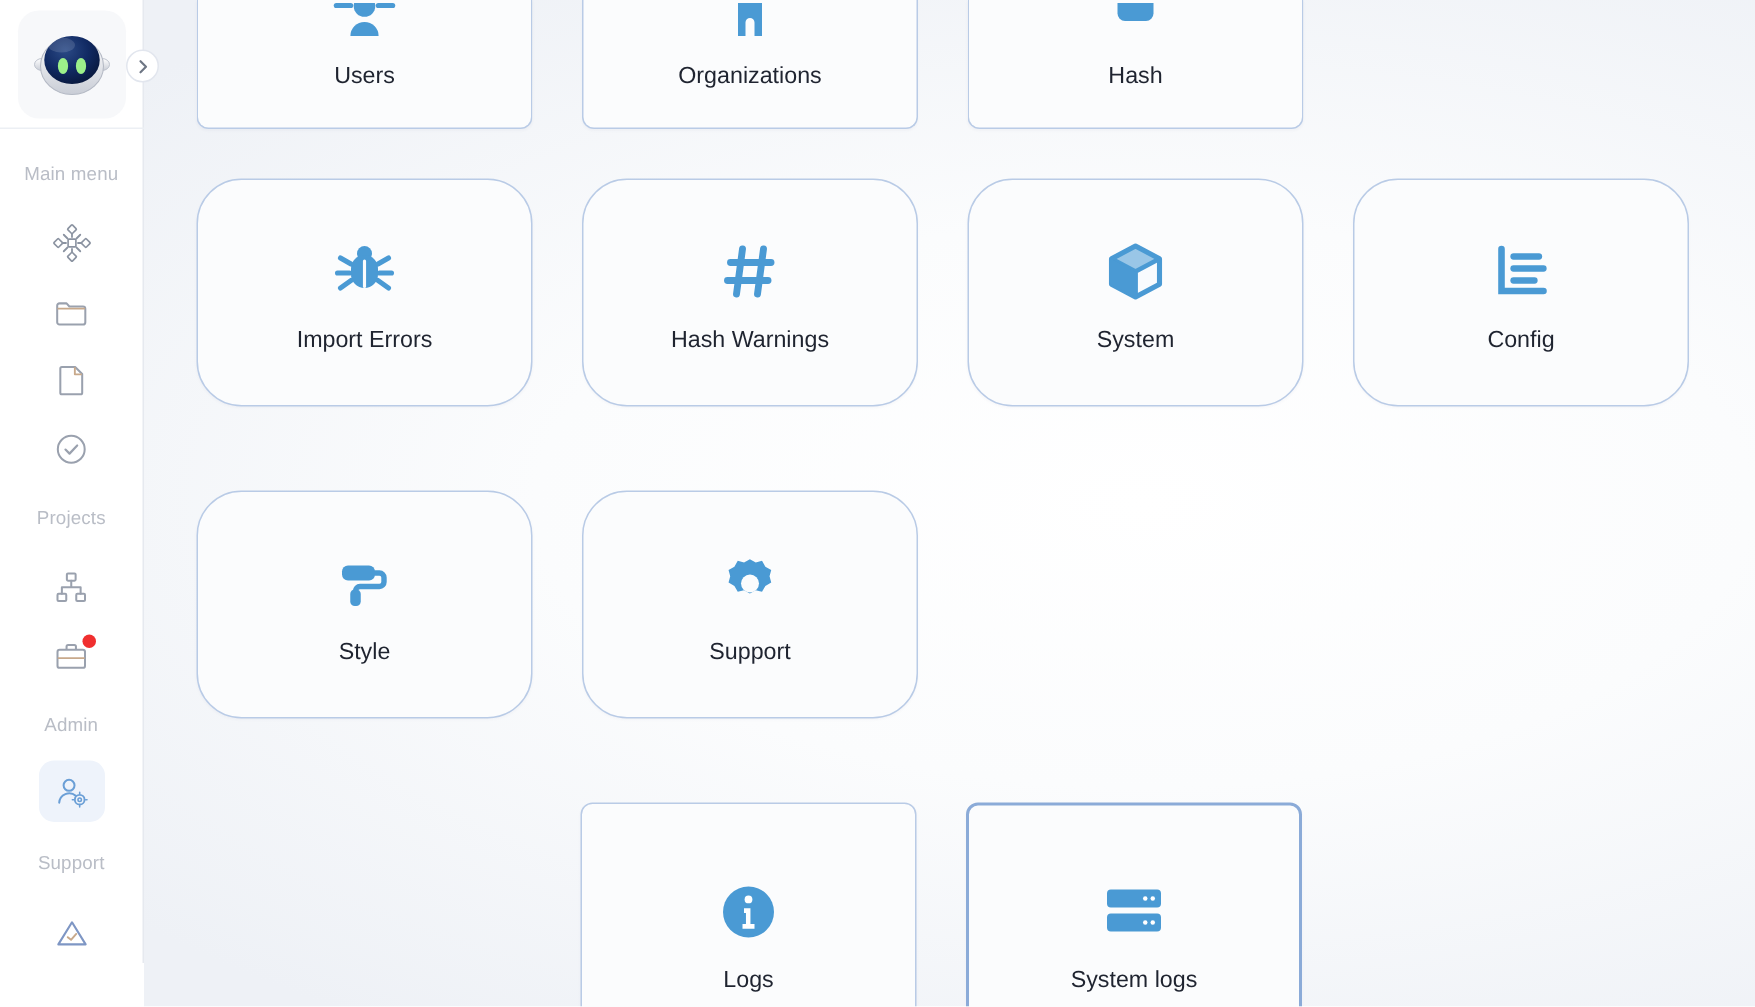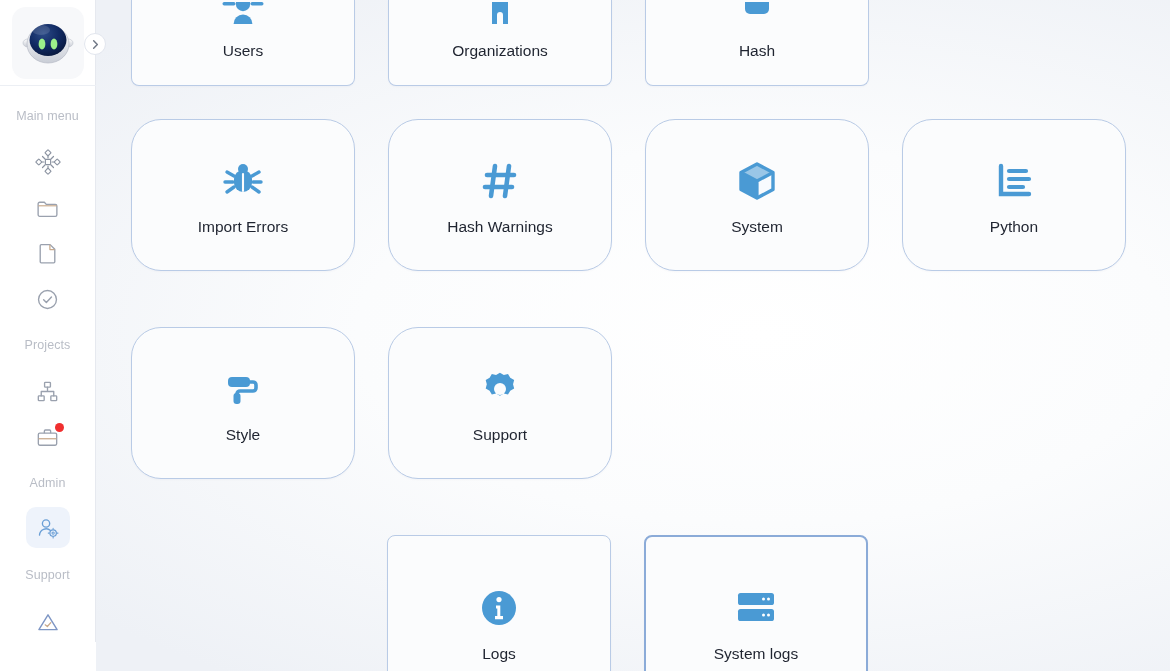--- a/index.html
+++ b/index.html
@@ -419,21 +419,21 @@
         <div class="card-icon">
           <svg width="42" height="42" viewBox="0 0 42 42">
             <g stroke="#4a9ad4" stroke-linecap="round" fill="none">
               <path d="M8 6 V34 H36" stroke-width="4.4"></path>
               <path d="M16 11 H33" stroke-width="4.2"></path>
               <path d="M16 19 H36" stroke-width="4.2"></path>
               <path d="M16 27 H30" stroke-width="4.2"></path>
             </g>
           </svg>
         </div>
-        <div class="card-label">Python</div>
+        <div class="card-label">Config</div>
       </div>
 
     </div>
 
     <div class="spacer-28"></div>
 
     <div class="card-row row-3">
 
       <div class="card">
         <div class="card-icon">

